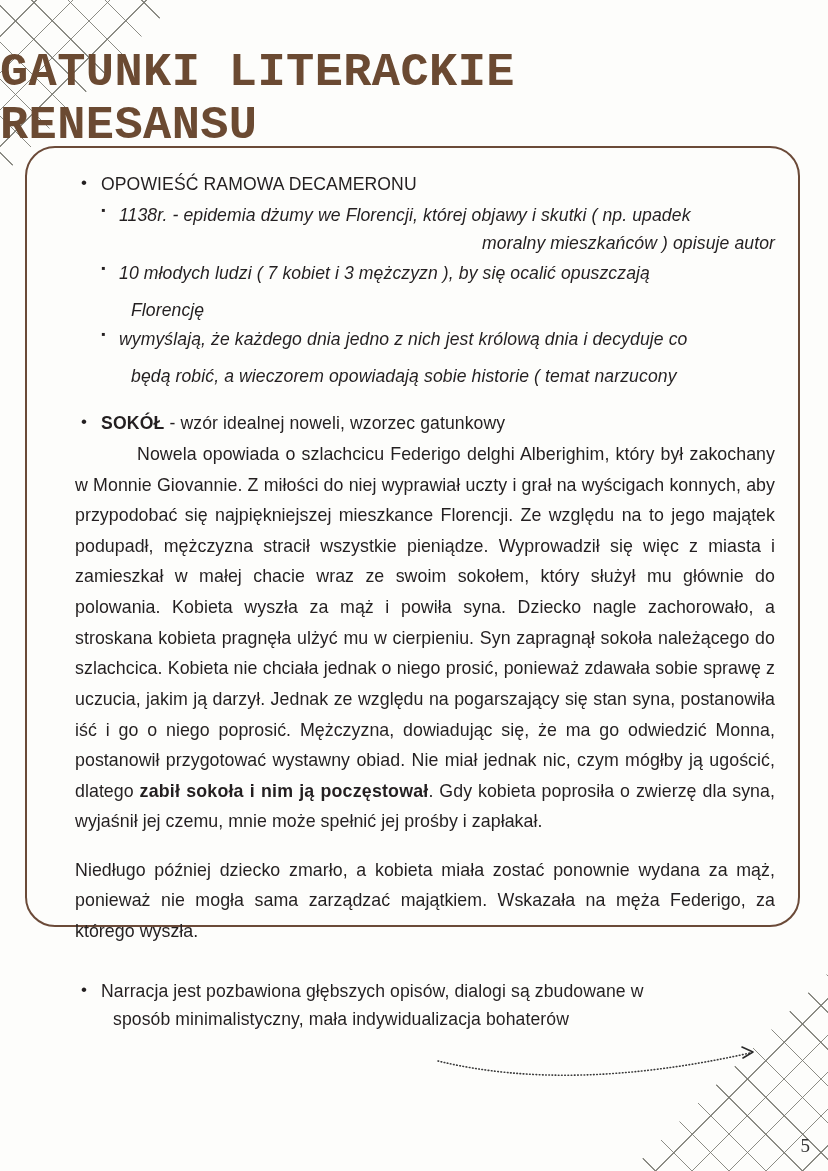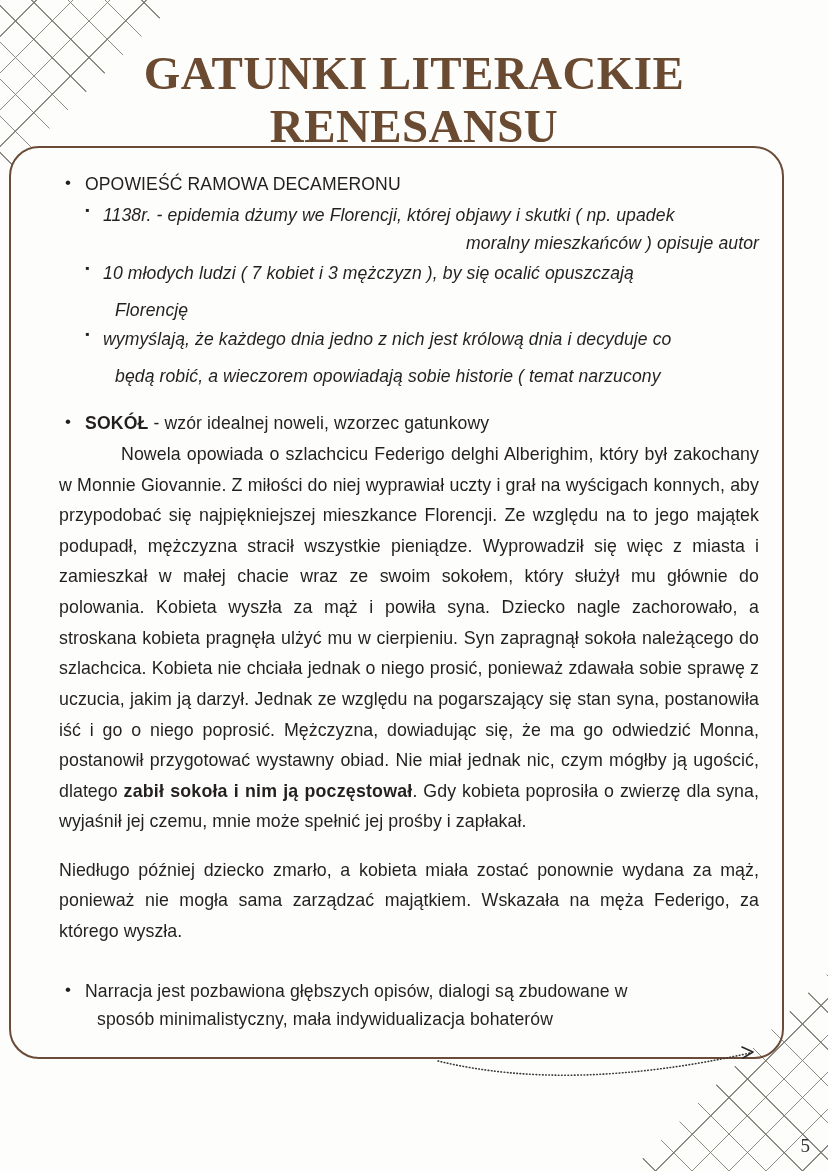--- a/index.html
+++ b/index.html
@@ -37,37 +37,37 @@
     height: 210px;
     clip-path: polygon(100% 0, 100% 100%, 0 100%);
   }
 
   
   .page-title {
     position: absolute;
     top: 16px;
     left: 0;
     right: 0;
-    text-align: center;
-    font-family: Liberation Serif, serif;
+    text-align: left;
+    font-family: Liberation Mono, monospace;
     font-weight: bold;
     font-size: 47px;
     line-height: 1.12;
     letter-spacing: .4px;
     color: #6b4a32;
     white-space: pre-line;
   }
 
   
   .content-frame {
     position: absolute;
-    left: 9px;
+    left: 25px;
     top: 146px;
     width: 775px;
-    height: 913px;
+    height: 781px;
     border: 2px solid #6b4a38;
     border-radius: 30px;
     box-sizing: border-box;
     background: transparent;
   }
 
   .content-inner {
     position: absolute;
     left: 48px;
     top: 22px;

